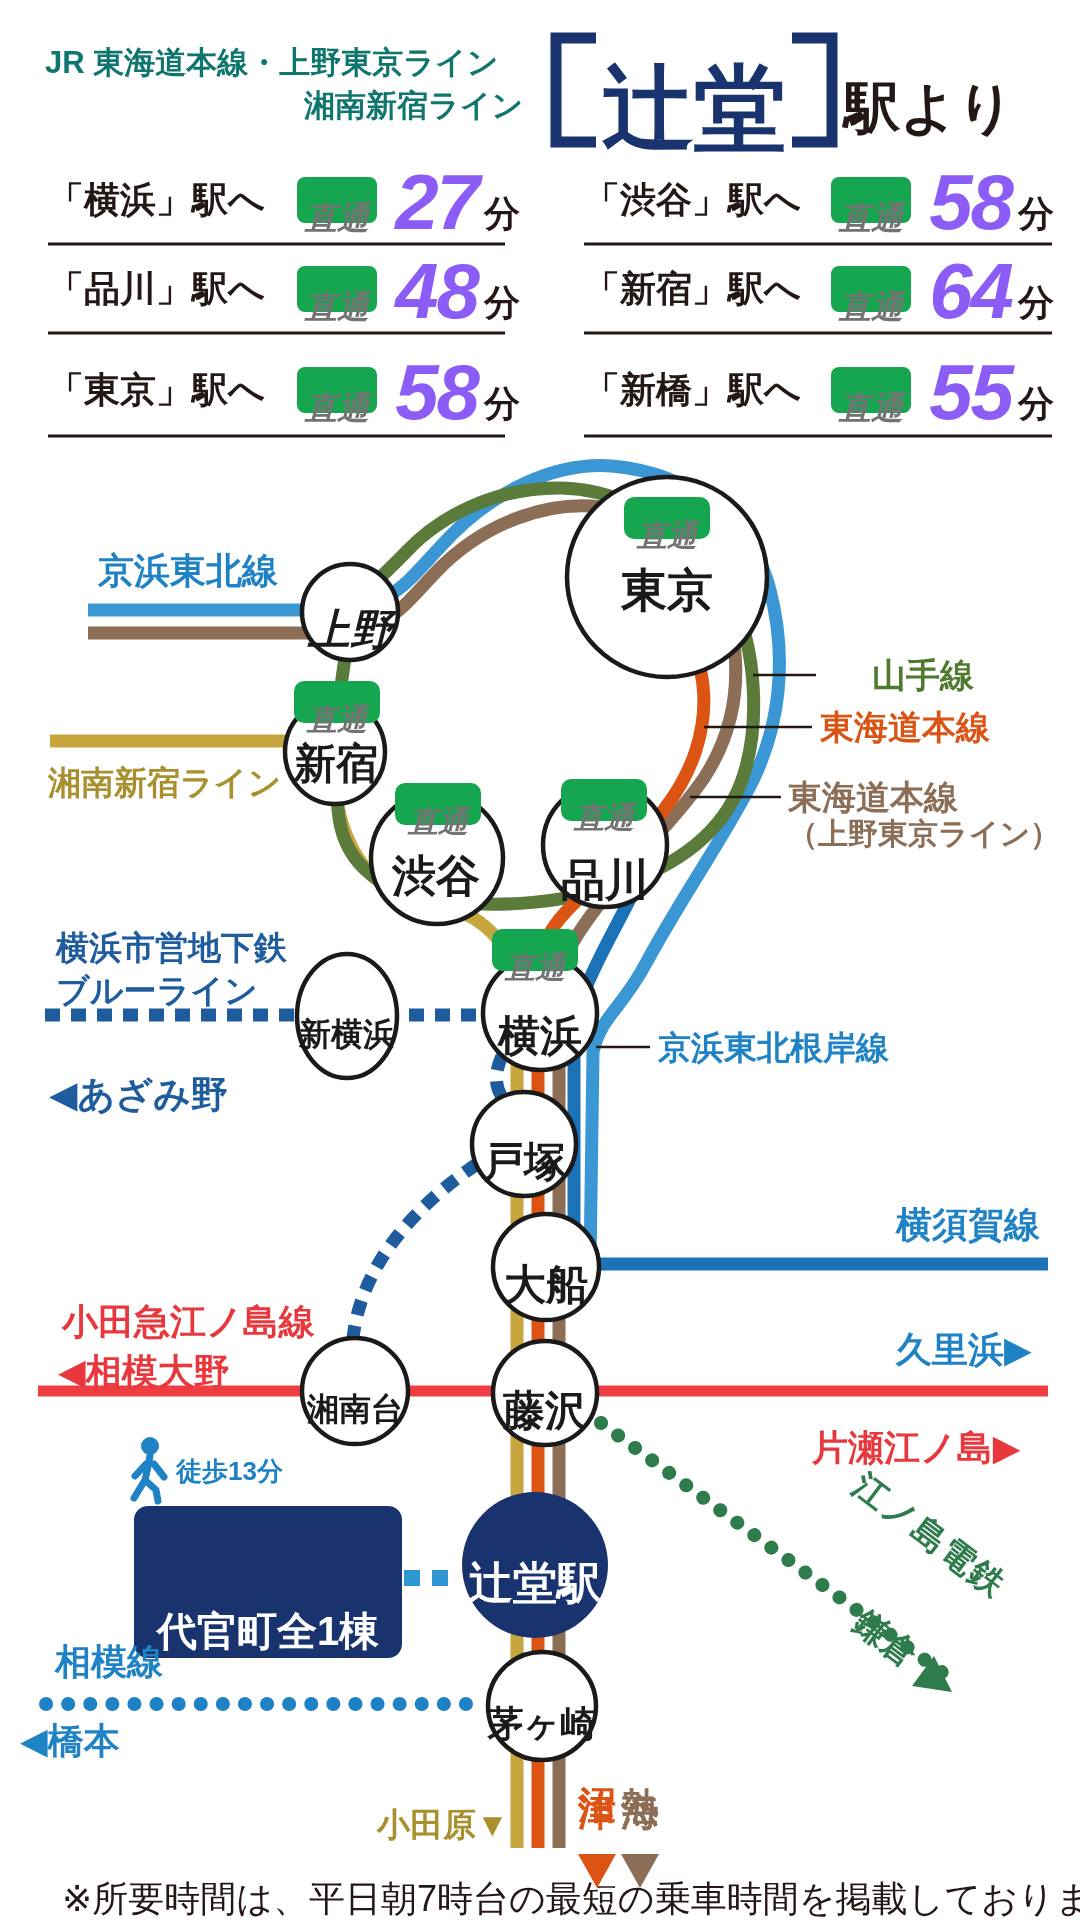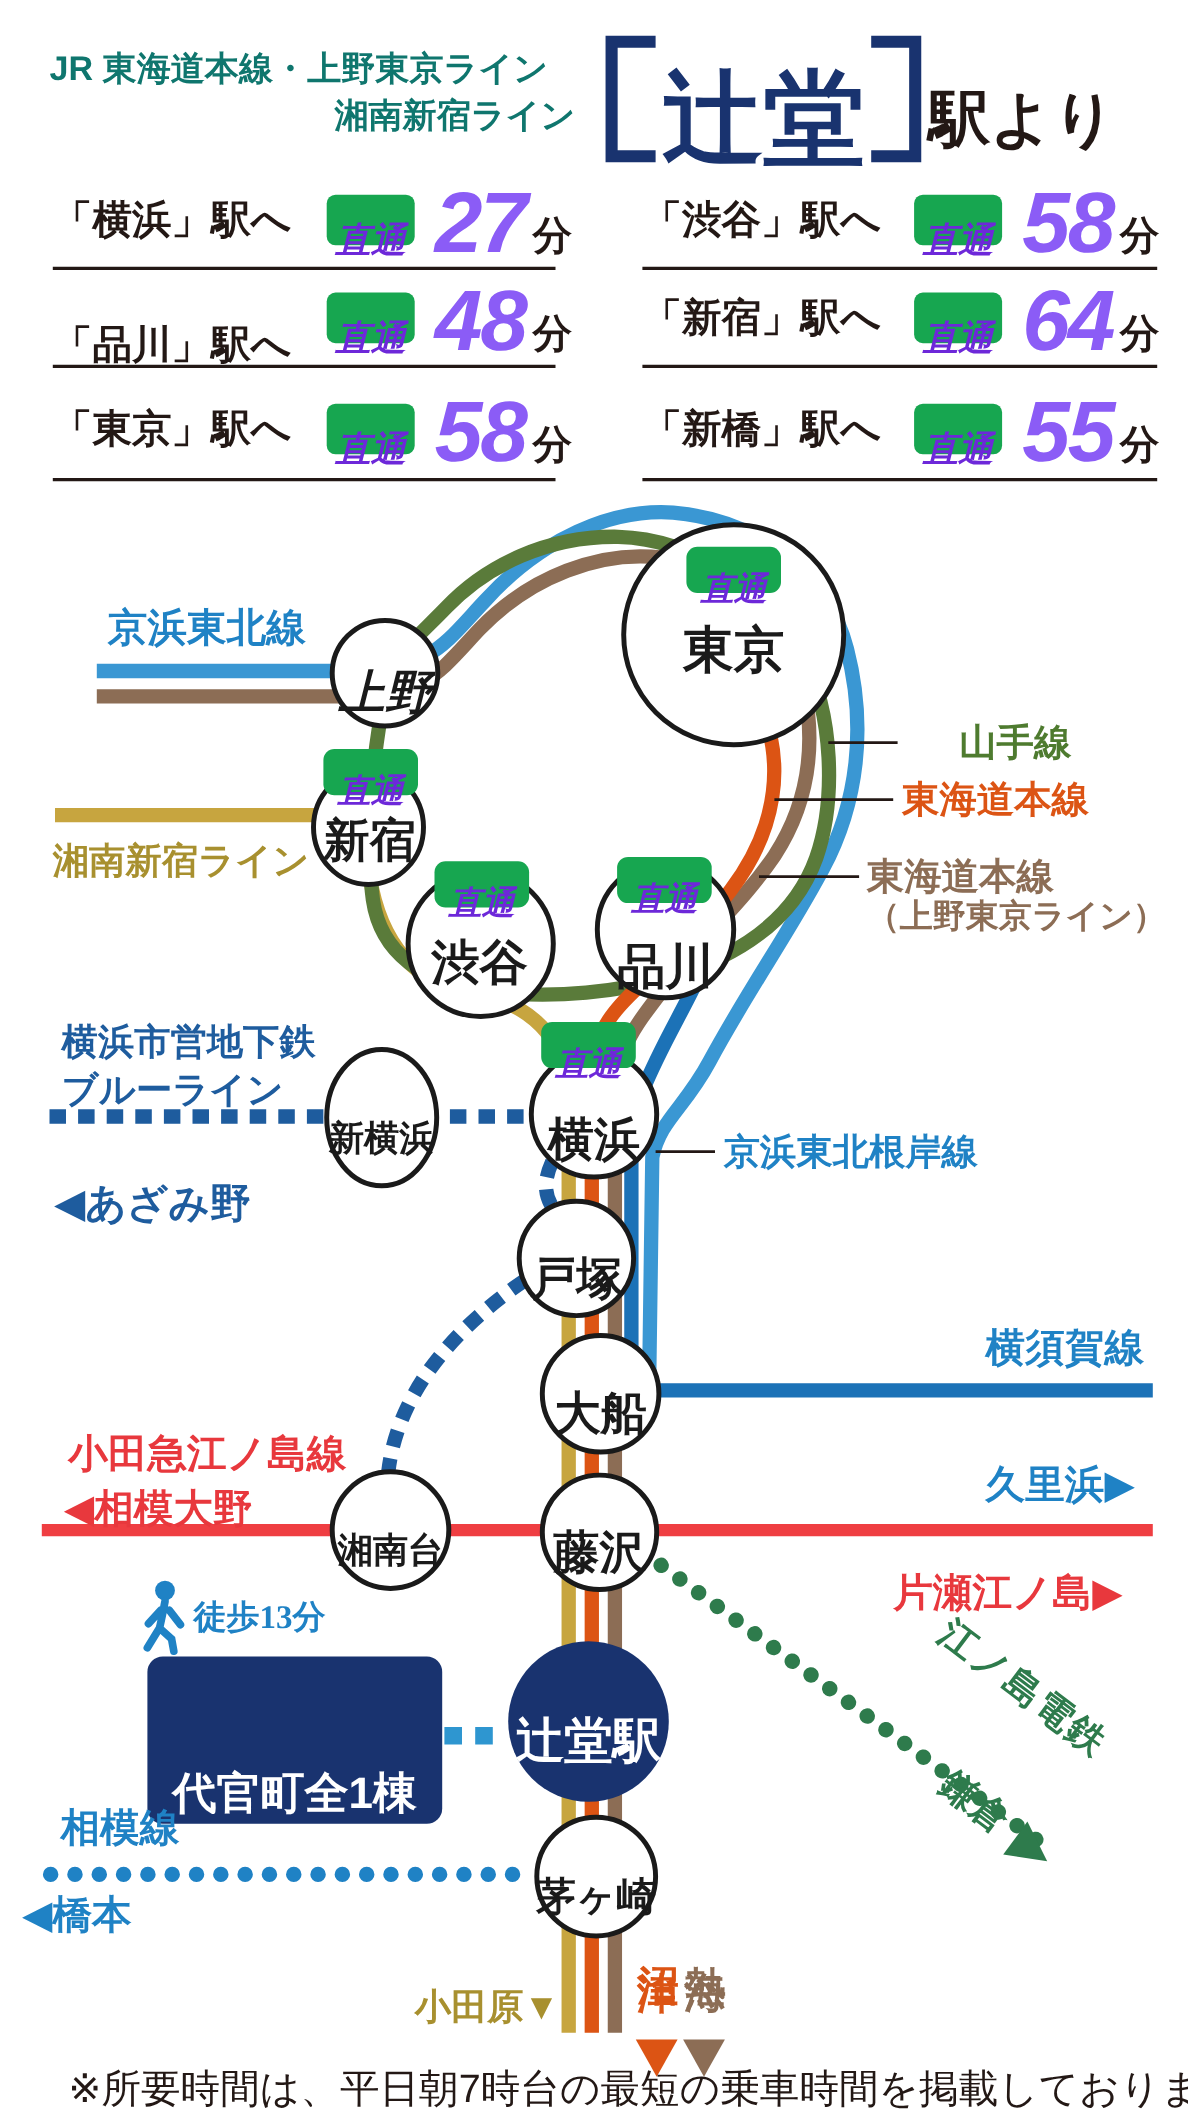--- a/index.html
+++ b/index.html
@@ -16,21 +16,21 @@
   .c-blue{color:#1f82c5;}
   .c-dknavy{color:#1e5c9e;}
   .c-green{color:#4e7b2f;}
   .c-dgreen{color:#2e7b4c;}
   .c-orange{color:#dc5414;}
   .c-brown{color:#8c6d55;}
   .c-gold{color:#a8902f;}
   .c-red{color:#e8383d;}
   .c-black{color:#231815;}
   .c-white{color:#ffffff;}
-  .badge-t{color:#6d28d9;font-style:italic;font-weight:bold;}
+  .badge-t{color:#737373;font-style:italic;font-weight:bold;}
   .num{color:#8b5cf6;font-style:italic;font-weight:bold;letter-spacing:-2px;text-align:right;}
   .mins-box{width:160px;}
 </style>
 </head>
 <body>
 
 <div id="stage">
 
   <svg id="map-svg" width="1080" height="1920" viewBox="0 0 1080 1920">
 
@@ -140,21 +140,21 @@
   <div class="lbl c-hdr" style="left:45px;top:62px;font-size:31px;">JR 東海道本線・上野東京ライン</div>
   <div class="lbl c-hdr" style="left:304px;top:105px;font-size:31px;">湘南新宿ライン</div>
   <div class="lbl ctr c-navytxt" style="left:694px;top:90px;font-size:92px;">辻堂</div>
   <div class="lbl c-black" style="left:844px;top:108px;font-size:56px;">駅より</div>
 
   <div class="lbl c-black" style="left:48px;top:200px;font-size:36px;">「横浜」駅へ</div>
   <div class="lbl ctr badge-t" style="left:337px;top:200px;font-size:32px;">直通</div>
   <div class="lbl num mins-box" style="left:318px;top:202px;font-size:78px;">27</div>
   <div class="lbl c-black" style="left:484px;top:214px;font-size:36px;">分</div>
 
-  <div class="lbl c-black" style="left:48px;top:289px;font-size:36px;margin-top:24px;">「品川」駅へ</div>
+  <div class="lbl c-black" style="left:48px;top:289px;font-size:36px;">「品川」駅へ</div>
   <div class="lbl ctr badge-t" style="left:337px;top:289px;font-size:32px;">直通</div>
   <div class="lbl num mins-box" style="left:318px;top:291px;font-size:78px;">48</div>
   <div class="lbl c-black" style="left:484px;top:303px;font-size:36px;">分</div>
 
   <div class="lbl c-black" style="left:48px;top:390px;font-size:36px;">「東京」駅へ</div>
   <div class="lbl ctr badge-t" style="left:337px;top:390px;font-size:32px;">直通</div>
   <div class="lbl num mins-box" style="left:318px;top:392px;font-size:78px;">58</div>
   <div class="lbl c-black" style="left:484px;top:404px;font-size:36px;">分</div>
 
   <div class="lbl c-black" style="left:584px;top:200px;font-size:36px;">「渋谷」駅へ</div>
@@ -208,17 +208,17 @@
   <div class="lbl c-red" style="left:58px;top:1372px;font-size:36px;">◀相模大野</div>
   <div class="lbl c-red" style="left:812px;top:1448px;font-size:36px;">片瀬江ノ島▶</div>
   <div class="lbl rt c-dgreen" style="left:930px;top:1535px;font-size:34px;letter-spacing:2px;">江ノ島電鉄</div>
   <div class="lbl rt c-dgreen" style="left:886px;top:1638px;font-size:34px;">鎌倉</div>
   <div class="lbl c-blue" style="left:55px;top:1662px;font-size:36px;">相模線</div>
   <div class="lbl c-blue" style="left:20px;top:1741px;font-size:36px;">◀橋本</div>
   <div class="lbl c-gold" style="left:377px;top:1824px;font-size:33px;">小田原▼</div>
   <div class="lbl vert c-orange" style="left:597px;top:1756px;font-size:38px;">沼津</div>
   <div class="lbl vert c-brown" style="left:640px;top:1756px;font-size:38px;">熱海</div>
 
-  <div class="lbl c-blue" style="left:176px;top:1471px;font-size:30px;font-family:Liberation Serif, serif;">徒歩13分</div>
+  <div class="lbl c-blue" style="left:176px;top:1471px;font-size:26px;">徒歩13分</div>
   <div class="lbl ctr c-white" style="left:268px;top:1613px;font-size:40px;">代官町全1棟</div>
 
   <div class="lbl c-black" style="left:62px;top:1899px;font-size:36px;font-weight:normal;">※所要時間は、平日朝7時台の最短の乗車時間を掲載しております。</div>
 </div>
 
 </body></html>

